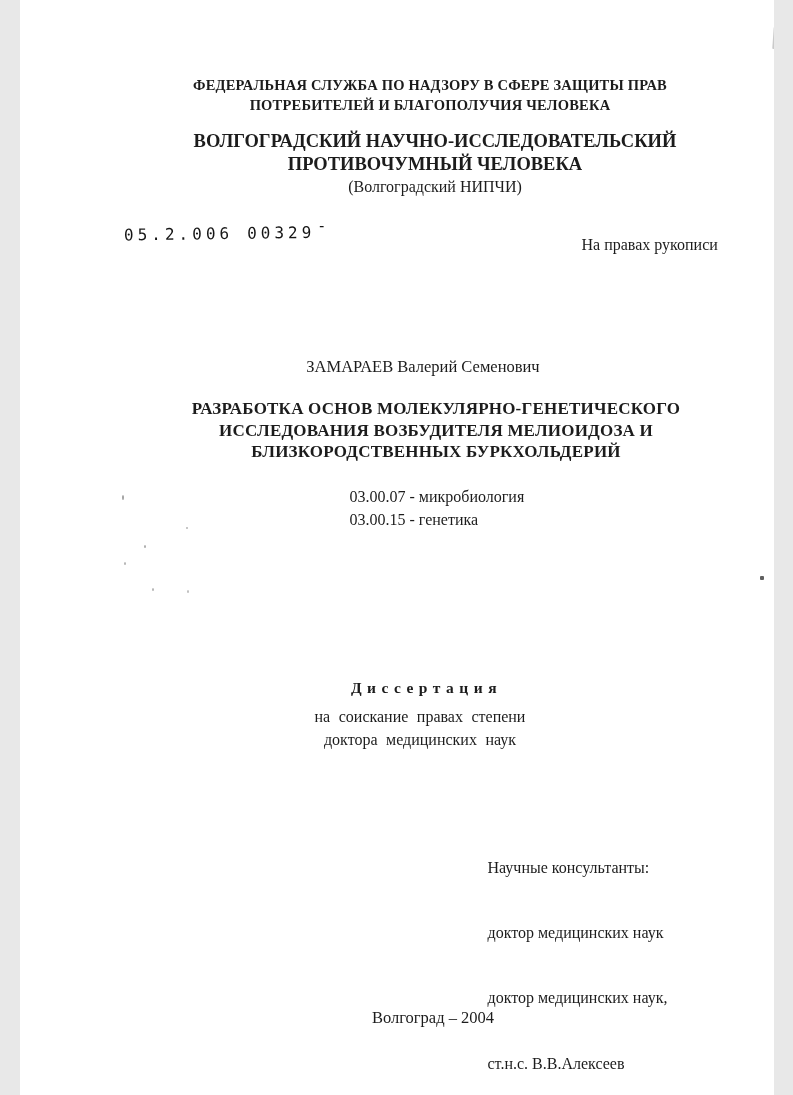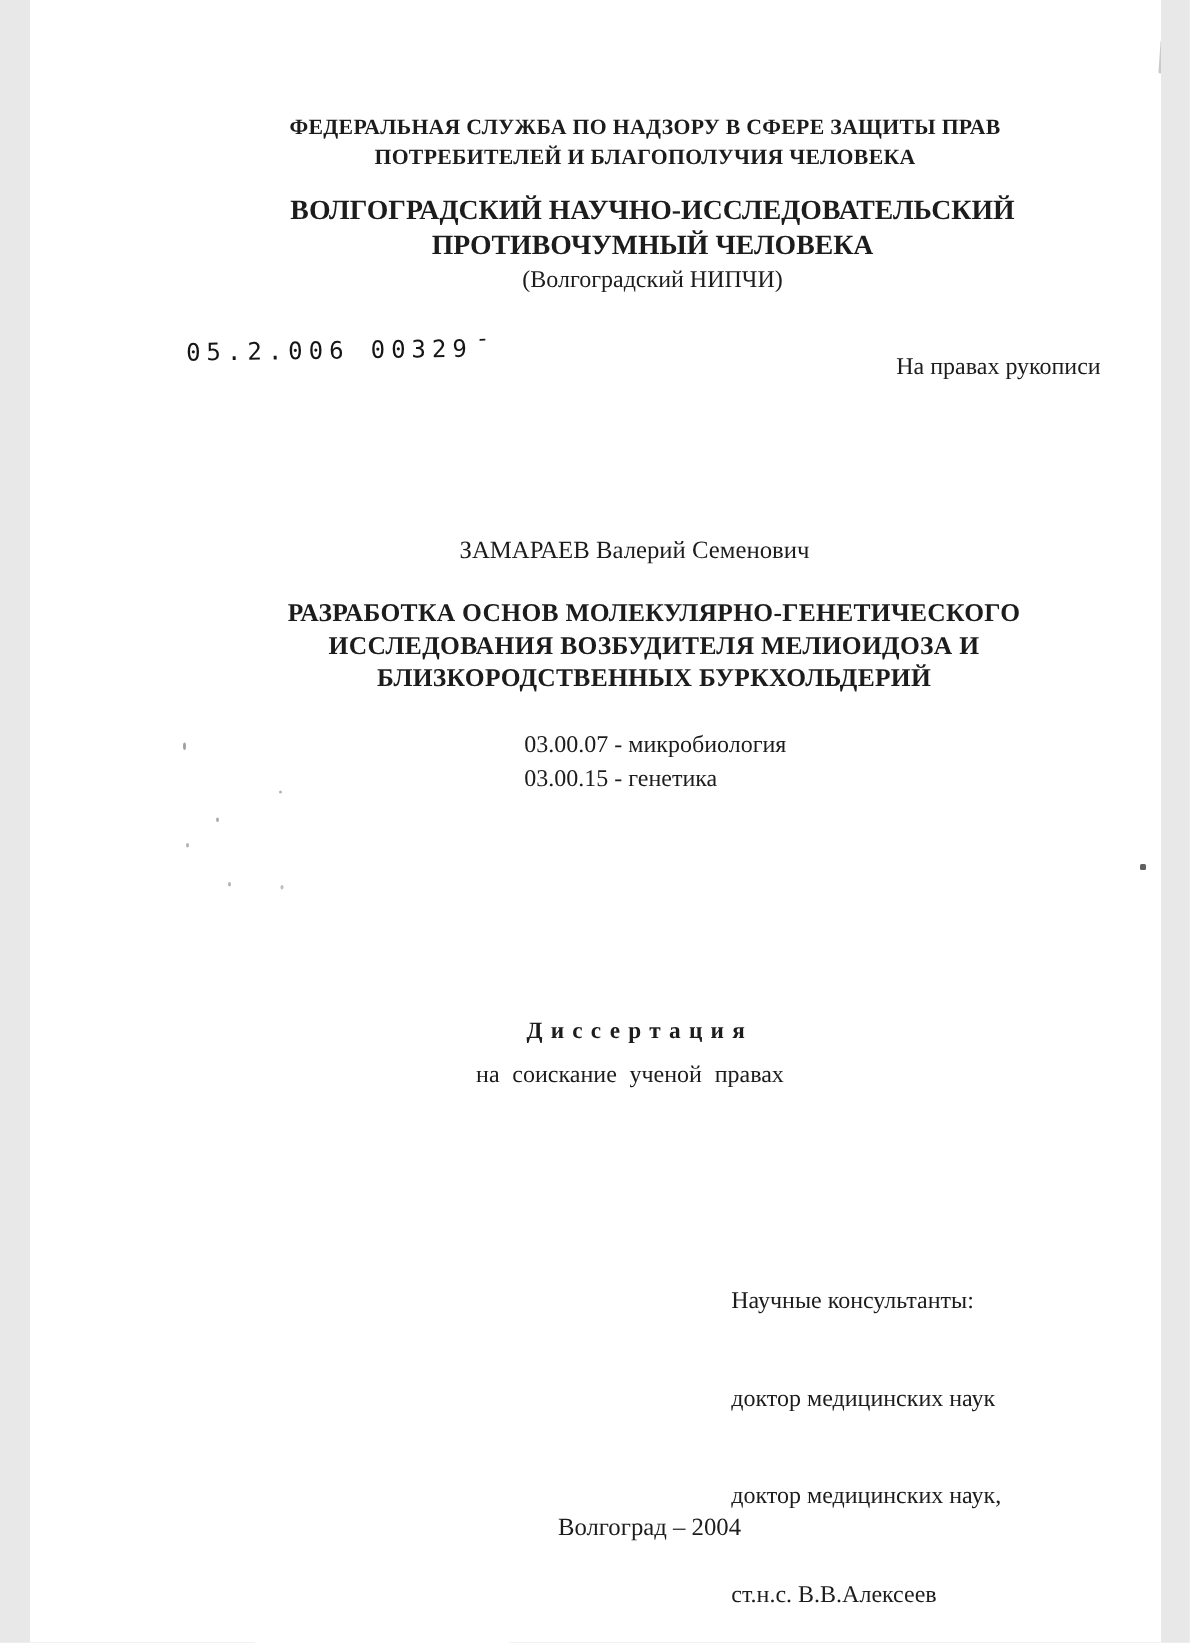--- a/index.html
+++ b/index.html
@@ -30,21 +30,21 @@
   .stamp{
     top:224px;left:104px;
     font-family:"DejaVu Sans Mono", monospace;
     font-size:16px;letter-spacing:4px;color:#151515;
     transform:rotate(-0.8deg);
     white-space:nowrap;
   }
   .stamp-number{margin-left:14px;}
   .stamp-mark{position:relative;top:-7px;font-size:15px;margin-left:2px;}
   .manuscript{
-    top:236px;left:578px;
+    top:236px;left:562px;
     font-size:16px;white-space:nowrap;
   }
   .author{
     top:357px;left:53px;right:0;
     font-size:16.5px;
   }
   .title{
     top:398px;left:79px;right:0;
     font-weight:bold;font-size:17px;line-height:21.5px;
     letter-spacing:0.2px;
@@ -116,21 +116,22 @@
   </div>
 
   <div class="abs specialties">
     <div>03.00.07 - микробиология</div>
     <div>03.00.15 - генетика</div>
   </div>
 
   <div class="abs thesis-type center">Диссертация</div>
 
   <div class="abs thesis-degree center">
-    <div>на соискание ученой правах</div>
+    <div>на соискание правах степени</div>
+    <div>доктора медицинских наук</div>
   </div>
 
   <div class="abs consultants">
     <div>Научные консультанты:</div>
     <div>доктор медицинских наук</div>
     <div>доктор медицинских наук,</div>
     <div>ст.н.с. В.В.Алексеев</div>
     
   </div>
 

